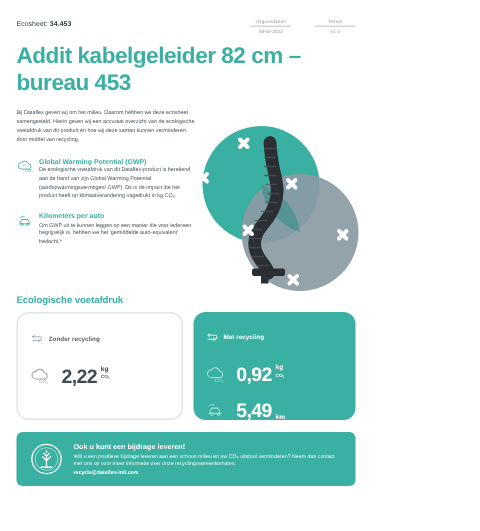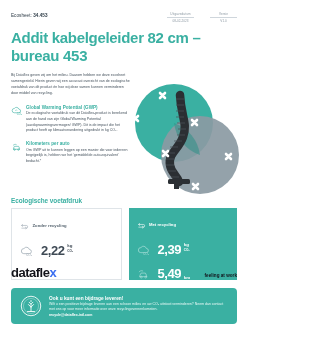--- a/index.html
+++ b/index.html
@@ -10,21 +10,21 @@
   body {
     width: 248px;
     height: 354px;
     overflow: hidden;
     font-family: "Liberation Sans", sans-serif;
     color: #3f4a55;
     position: relative;
   }
   .page {
     width: 248px;
-    height: 288px;
+    height: 354px;
     position: relative;
     box-sizing: border-box;
     padding: 0 11px;
   }
 
   
   .top-row {
     display: flex;
     align-items: flex-start;
     justify-content: space-between;
@@ -136,21 +136,21 @@
     color: #3ab0a2;
     margin: 4px 0 4px 0;
     letter-spacing: -0.05px;
   }
   .boxes {
     display: flex;
     gap: 7px;
   }
   .box {
     flex: 1;
-    border-radius: 0;
+    border-radius: 8px;
     padding: 7px 8px 8px 8px;
     box-sizing: border-box;
     height: 72px;
   }
   .box-plain {
     border: 0.6px solid #dfe4e8;
     background: #ffffff;
   }
   .box-green {
     background: #3ab0a2;
@@ -406,21 +406,21 @@
         <span class="box-head-label">Met recycling</span>
       </div>
 
       <div class="metric">
         <span class="metric-icon">
           <svg viewBox="0 0 24 24" width="13" height="13">
             <path d="M7 16h10a3.9 3.9 0 0 0 .2-7.8A5.4 5.4 0 0 0 7.4 6.6 4.2 4.2 0 0 0 7 16z" fill="none" stroke="#a8ded8" stroke-width="1.3" stroke-linejoin="round"></path>
             <text x="11" y="21" font-size="6" fill="#a8ded8" font-family="Liberation Sans, sans-serif">CO₂</text>
           </svg>
         </span>
-        <span class="metric-value">2,39</span>
+        <span class="metric-value">0,92</span>
         <span class="metric-unit stacked">
           <span>kg</span><br>
           <span class="unit-sub">CO₂</span>
         </span>
       </div>
 
       <div class="metric">
         <span class="metric-icon">
           <svg viewBox="0 0 24 24" width="13" height="13">
             <path d="M4 16h15M5.5 16v-2.6l2-4h8l2 4V16" fill="none" stroke="#a8ded8" stroke-width="1.3" stroke-linejoin="round"></path>
@@ -446,18 +446,14 @@
         <path d="M9.5 21h9" stroke="#ffffff" stroke-width="1.1" stroke-linecap="round"></path>
       </svg>
     </div>
     <div class="cta-body">
       <div class="cta-title">Ook u kunt een bijdrage leveren!</div>
       <div class="cta-text">Wilt u een positieve bijdrage leveren aan een schoon milieu en uw CO₂ uitstoot verminderen? Neem dan contact met ons op voor meer informatie over onze recyclingovereenkomsten.</div>
       <a class="cta-mail" href="#">recycle@dataflex-intl.com</a>
     </div>
   </div>
 
-  <div class="footer">
-    <div class="logo"><span>datafle</span><span class="x">x</span></div>
-    <div class="tagline">feeling at work</div>
-  </div>
 
 </div>
 
 </body></html>

